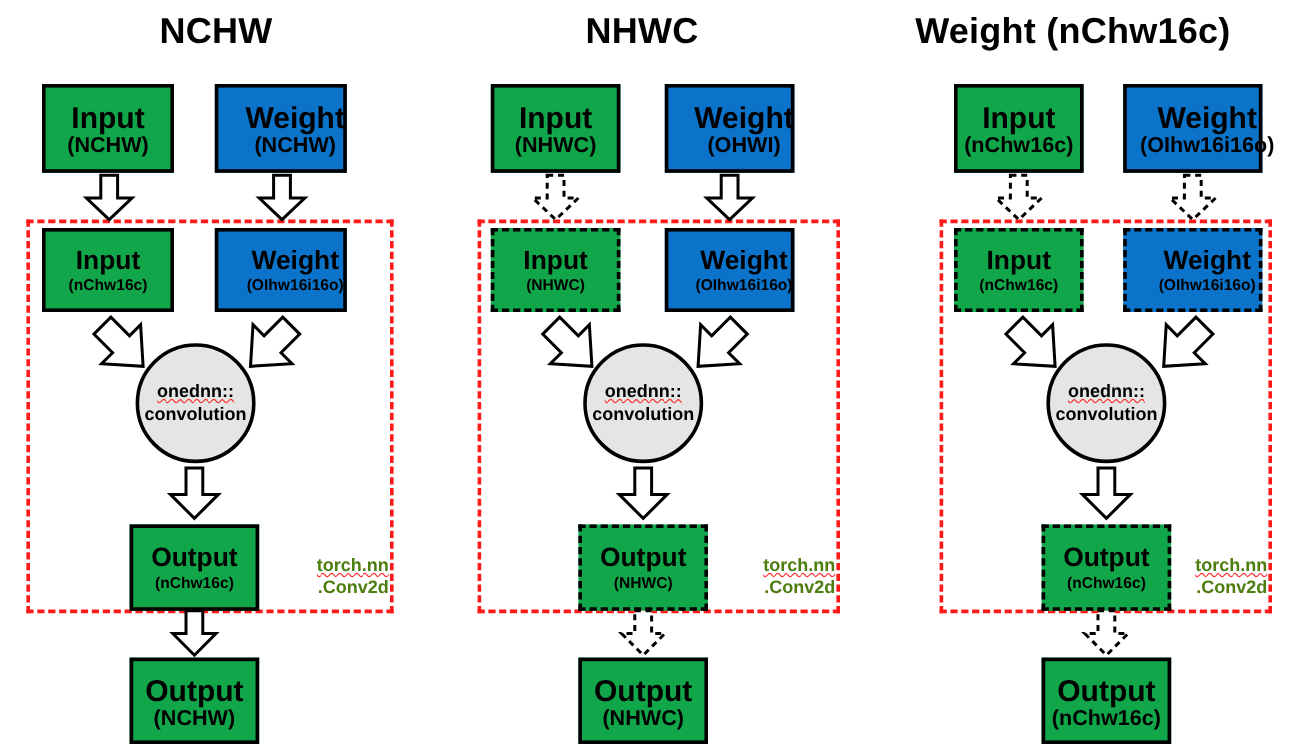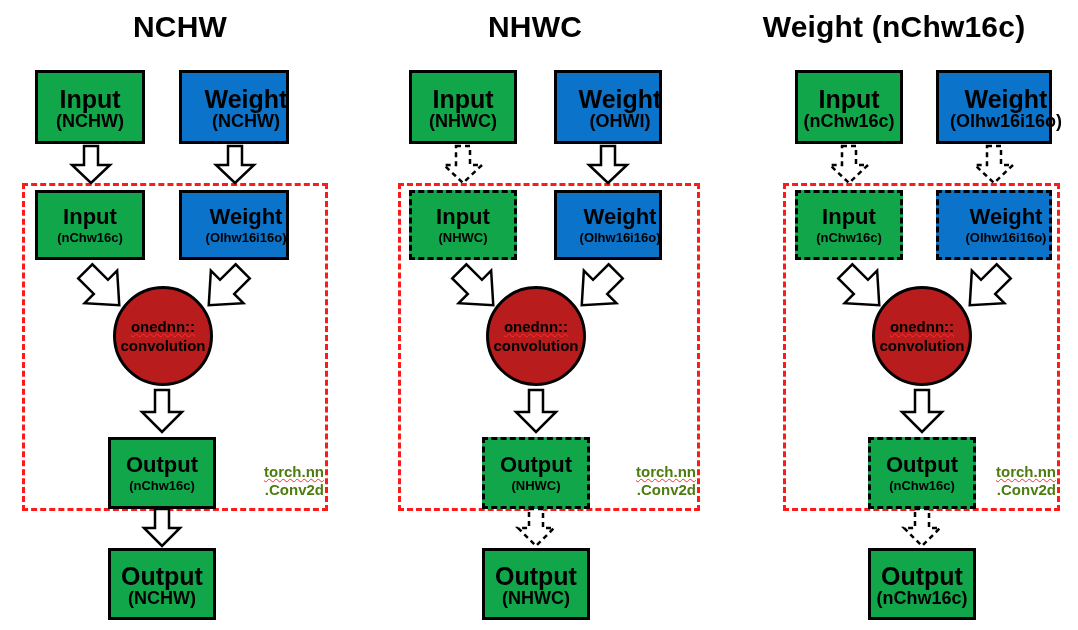--- a/index.html
+++ b/index.html
@@ -70,21 +70,21 @@
   .node .small{
     font-size:18px;font-weight:bold;line-height:15px;
   }
   .node.small-box .big{font-size:22px;line-height:23px;}
   .node.small-box .small{font-size:13px;}
 
   
   .circle{
     position:absolute;
     border-radius:50%;
-    background:#b91c1c;
+    background:#e5e5e5;
     border:3px solid #000;
     box-sizing:border-box;
     display:flex;flex-direction:column;
     align-items:center;justify-content:center;
     z-index:3;
     color:#000;
   }
   .circle .l1,.circle .l2{
     font-size:15px;font-weight:bold;line-height:19px;
     white-space:nowrap;

